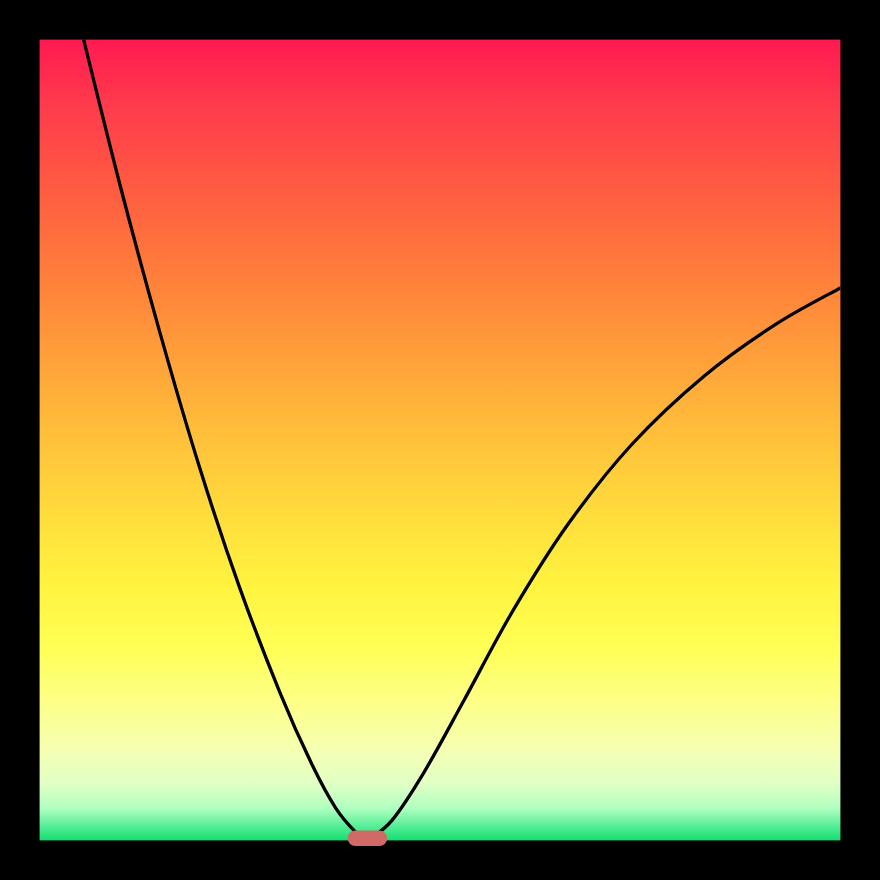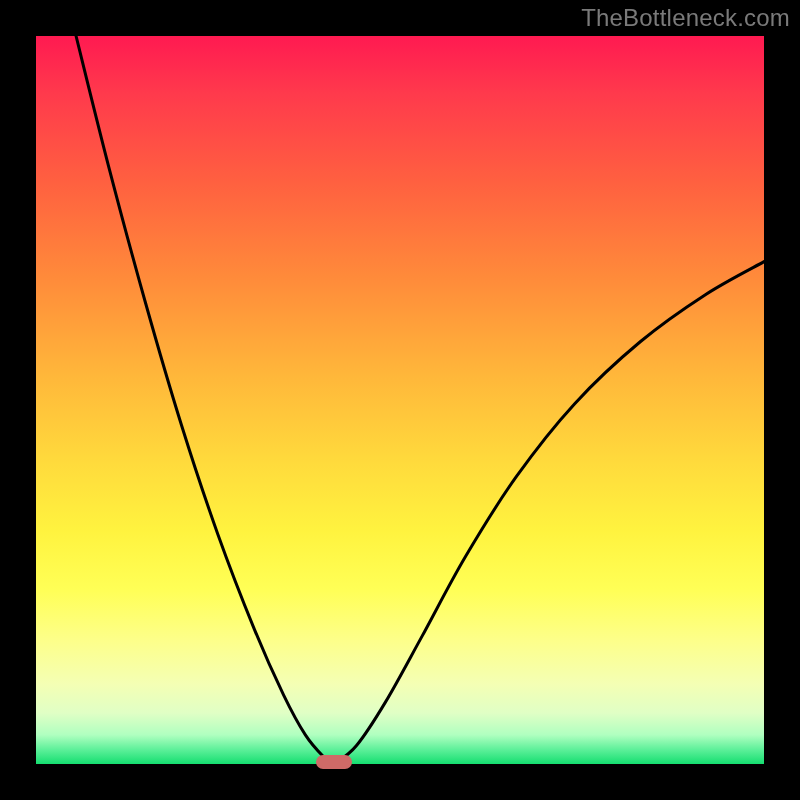--- a/index.html
+++ b/index.html
@@ -65,21 +65,20 @@
     height: 14px;
     border-radius: 7px;
     background: #cf6a67;
     transform: translate(-50%, -50%);
   }
 </style>
 </head>
 <body>
 
 <div class="frame">
-  <div class="watermark">TheBottleneck.com</div>
   <div class="plot-area">
     <svg class="curve" viewBox="0 0 728 728" preserveAspectRatio="none">
       <path id="curve-left" fill="none" stroke="#000" stroke-width="3" stroke-linecap="round" stroke-linejoin="round" d="M 40.04 0 C 45.50 21.84, 61.27 86.75, 72.80 131.04 C 84.33 175.33, 97.07 222.65, 109.20 265.72 C 121.33 308.79, 133.47 350.65, 145.60 389.48 C 157.73 428.31, 169.87 464.71, 182.00 498.68 C 194.13 532.65, 207.48 566.63, 218.40 593.32 C 229.32 620.01, 239.03 641.25, 247.52 658.84 C 256.01 676.43, 262.69 688.57, 269.36 698.88 C 276.03 709.19, 282.71 715.87, 287.56 720.72 C 292.41 725.57, 296.66 726.79, 298.48 728.00"></path>
       <path id="curve-right" fill="none" stroke="#000" stroke-width="3" stroke-linecap="round" stroke-linejoin="round" d="M 298.47999999999996 728 C 302.12 724.97, 311.83 720.11, 320.32 709.80 C 328.81 699.49, 338.52 684.32, 349.44 666.12 C 360.36 647.92, 372.49 624.87, 385.84 600.60 C 399.19 576.33, 413.75 547.21, 429.52 520.52 C 445.29 493.83, 462.28 465.92, 480.48 440.44 C 498.68 414.96, 518.09 390.09, 538.72 367.64 C 559.35 345.19, 582.40 323.96, 604.24 305.76 C 626.08 287.56, 649.13 271.79, 669.76 258.44 C 690.39 245.09, 718.29 231.14, 728.00 225.68"></path>
     </svg>
     <div class="marker" id="min-marker" style="left: 298.48px; top: 725.816px;"></div>
   </div>
 </div>
 
 </body></html>

